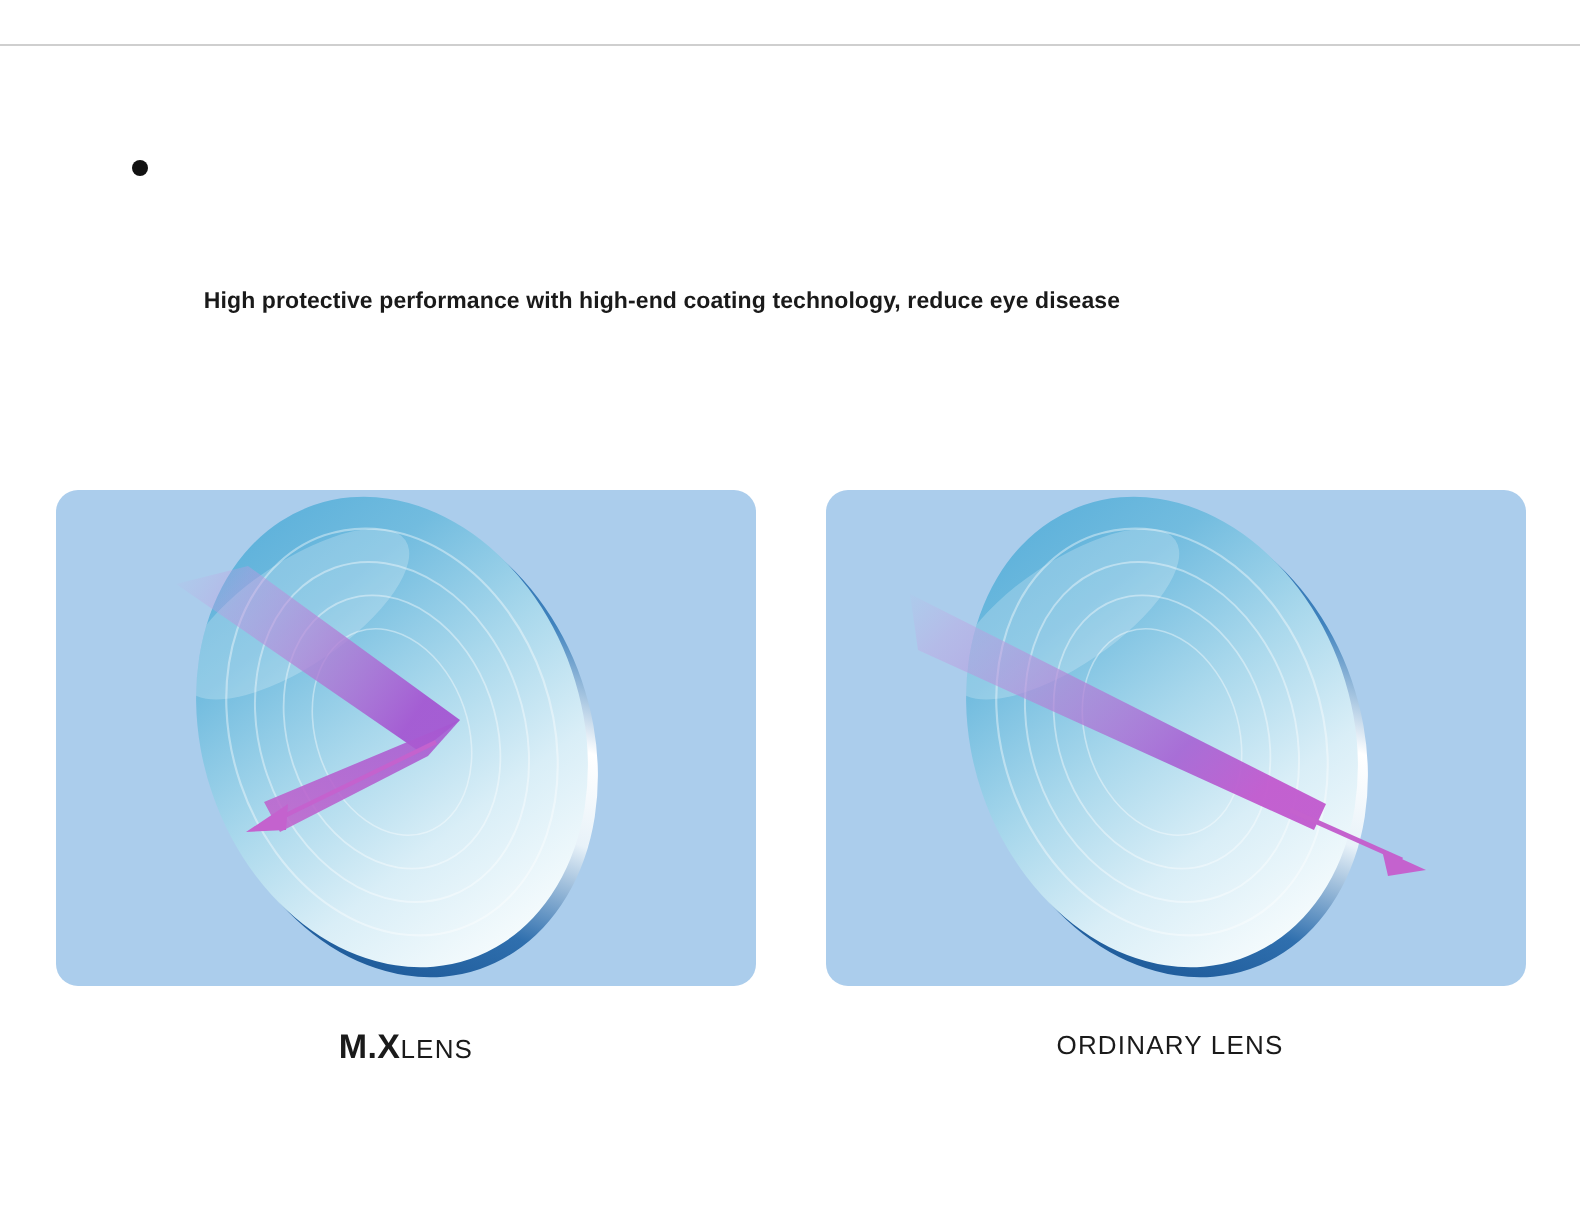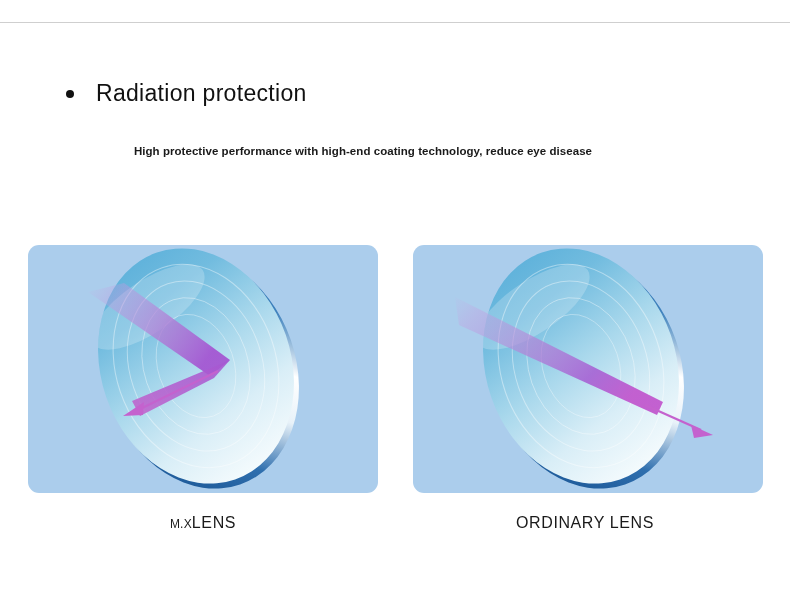--- a/index.html
+++ b/index.html
@@ -54,21 +54,20 @@
     position: absolute;
     left: 0;
     top: 145px;
     width: 662px;
     text-align: center;
     font-size: 11.5px;
     font-weight: 700;
     color: #1a1a1a;
     letter-spacing: 0.05px;
     white-space: nowrap;
-    padding-left: 32px;
   }
 
   
   .panel {
     position: absolute;
     top: 245px;
     width: 350px;
     height: 248px;
     background: #abcdec;
     border-radius: 11px;
@@ -89,38 +88,37 @@
     top: 514px;
     width: 350px;
     text-align: center;
     white-space: nowrap;
     color: #1a1a1a;
   }
   .caption-left  { left: 28px;  }
   .caption-right { left: 410px; }
 
   .cap-strong {
-    font-size: 12px;
-    font-weight: 400;
+    font-size: 17px;
+    font-weight: 700;
     letter-spacing: 0.2px;
   }
   .cap-normal {
-    font-size: 16px;
+    font-size: 13px;
     font-weight: 400;
     letter-spacing: 0.6px;
   }
 </style>
 </head>
 <body>
 
 <div class="top-divider"></div>
 
 <div class="heading-row">
   <span class="bullet-dot"></span>
-  <span class="heading-text">Radiation protection</span>
 </div>
 
 <div class="subtitle">High protective performance with high-end coating technology, reduce eye disease</div>
 
 <div class="panel panel-left">
   <svg viewBox="0 0 350 248" xmlns="http://www.w3.org/2000/svg">
     <defs>
 
       <linearGradient id="faceGradL" x1="0.35" y1="0" x2="0.62" y2="1">
         <stop offset="0" stop-color="#5fb2db"></stop>

